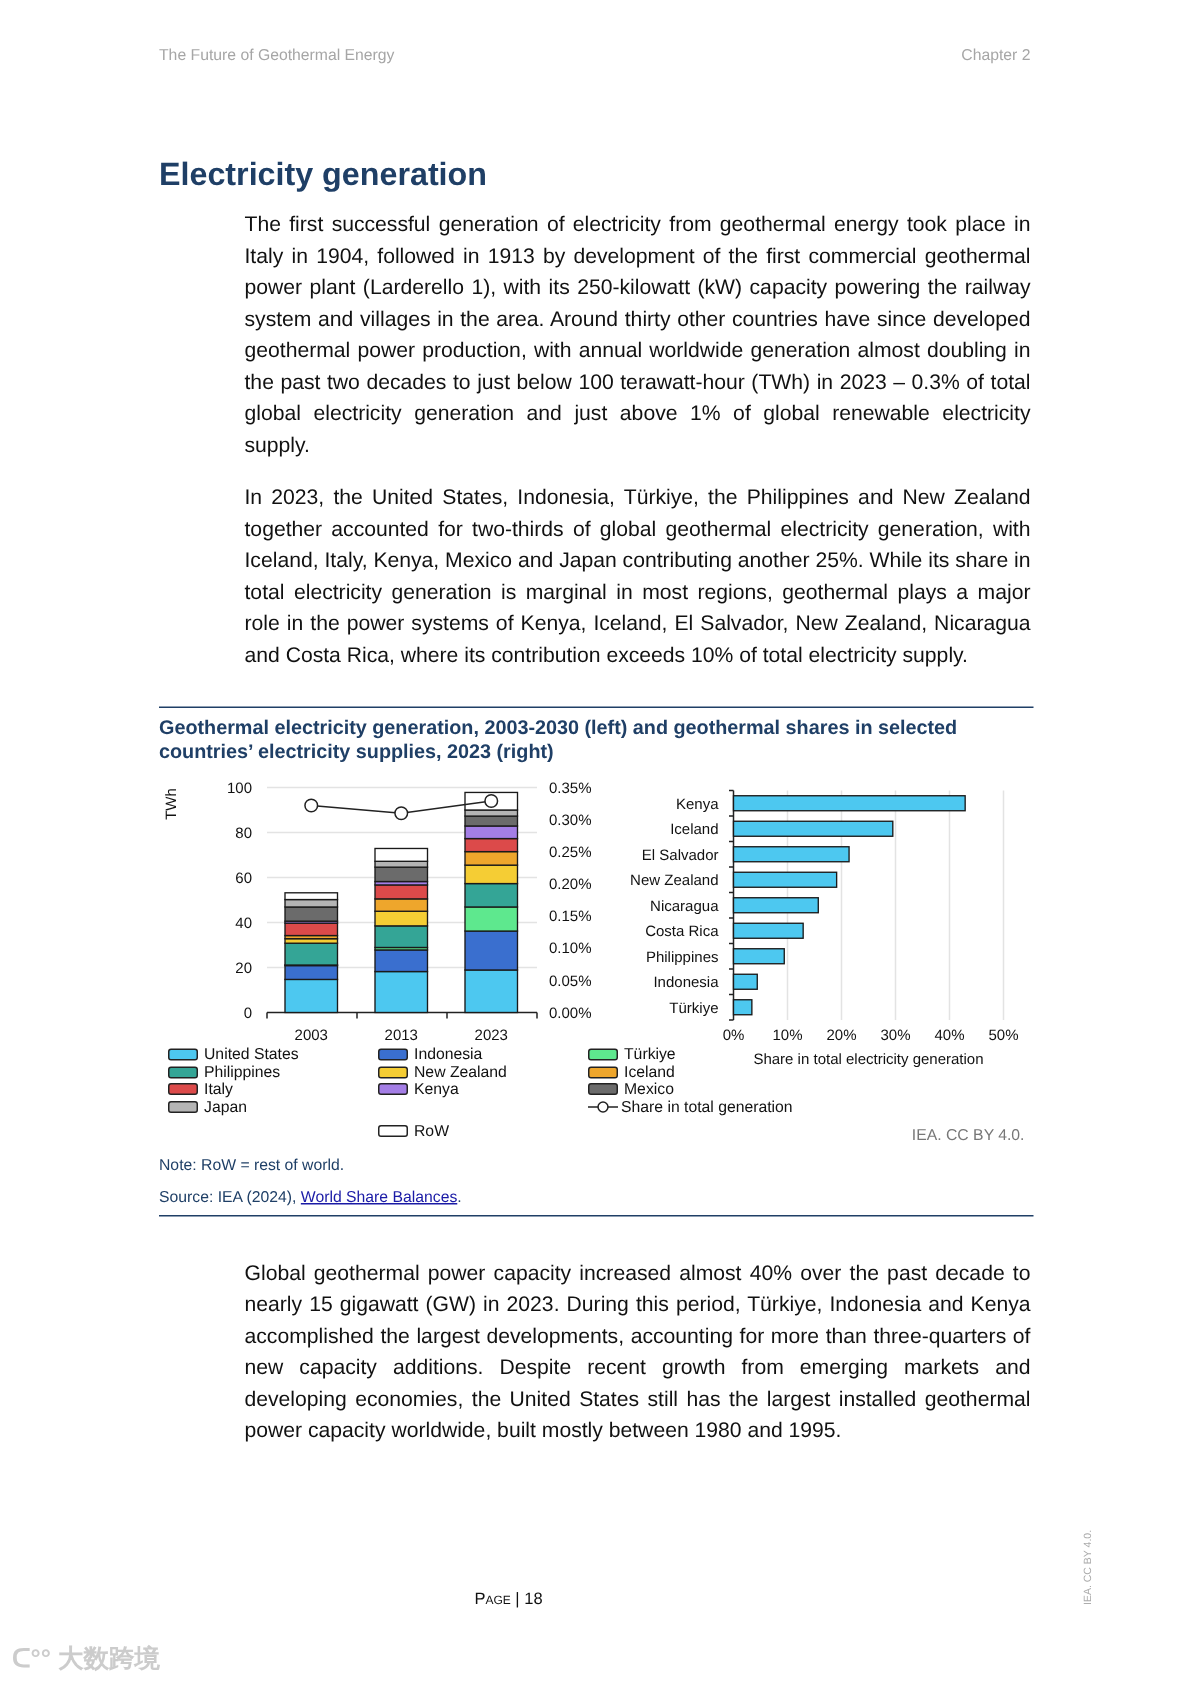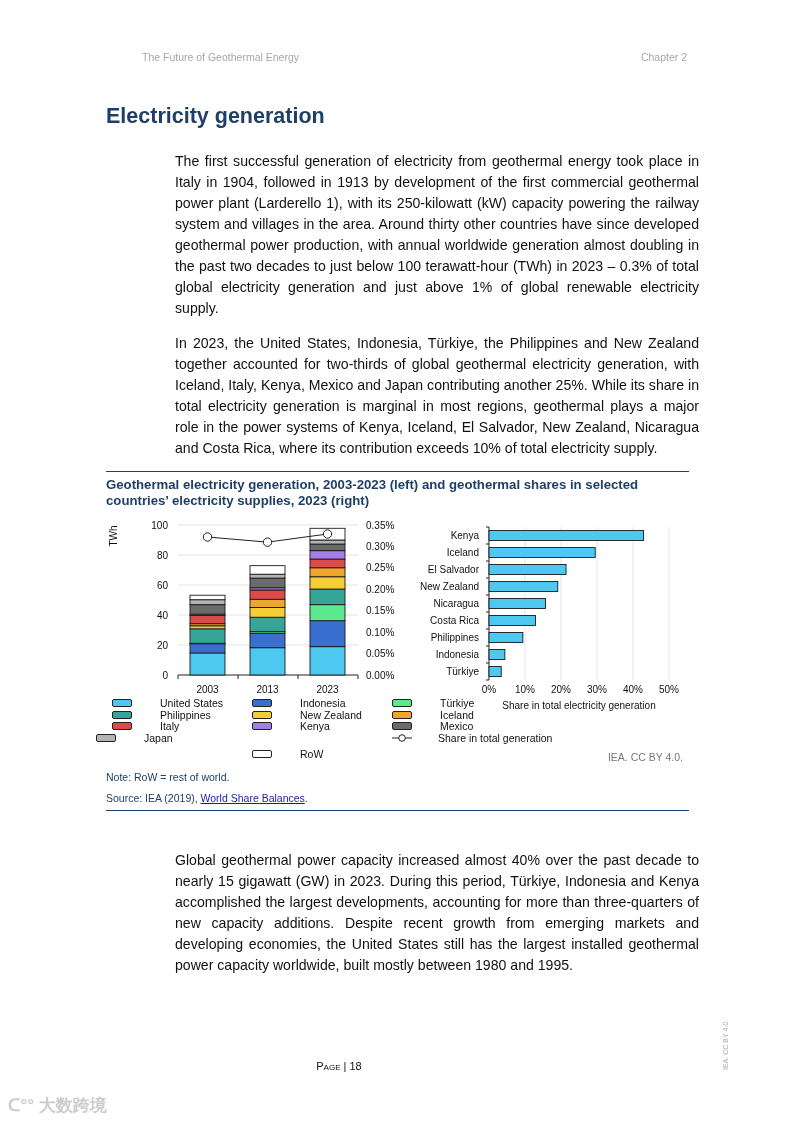--- a/index.html
+++ b/index.html
@@ -1,53 +1,53 @@
 <!DOCTYPE html>
 <html><head>
 <meta charset="utf-8">
 <style>
   html, body { margin:0; padding:0; background:#fff; }
   body { width:793px; height:1121px; position:relative; overflow:hidden; font-family:"Liberation Sans", sans-serif; color:#111; }
-  .hdr { position:absolute; top:51px; font-size:10.5px; color:#a6a6a6;margin-left:36px; }
+  .hdr { position:absolute; top:31px; font-size:10.5px; color:#a6a6a6; }
   .hdr-left { left:106px; }
   .hdr-right { right:106px; }
   h1.section { position:absolute; left:106px; top:104px; margin:0; font-size:21.5px; font-weight:bold; color:#1f3f66; letter-spacing:0; }
-  .para { position:absolute; left:163px; width:524px; font-size:14.1px; line-height:21px; text-align:justify; color:#111; margin:12px; }
+  .para { position:absolute; left:163px; width:524px; font-size:14.1px; line-height:21px; text-align:justify; color:#111; margin:0; }
   .p1 { top:139px; }
   .p2 { top:321px; }
   .p3 { top:838px; }
   .fig-rule { position:absolute; left:106px; width:583px; height:0; border-top:1px solid #1f3f66; }
   .fig-title { position:absolute; left:106px; top:477px; width:583px; font-size:13.2px; font-weight:bold; color:#1f3f66; line-height:16px; margin:0; }
   .chart-svg { position:absolute; left:0; top:0; }
   .credit { position:absolute; right:110px; top:751px; font-size:10.5px; color:#777; }
   .note { position:absolute; left:106px; top:771px; font-size:10.5px; color:#1f3f66; }
   .source { position:absolute; left:106px; top:792px; font-size:10.5px; color:#1f3f66; }
   .source a { color:#1a1aa6; text-decoration:underline; }
   .page-num { position:absolute; left:0; width:678px; top:1060px; text-align:center; font-size:11px; color:#111; }
   .page-num .small-caps { font-variant:small-caps; }
   .side-credit { position:absolute; left:722px; top:1070px; transform:rotate(-90deg); transform-origin:left top; font-size:7px; color:#aaa; white-space:nowrap; }
   .watermark { position:absolute; left:8px; top:1094px; font-size:17px; color:#ccc; font-weight:bold; white-space:nowrap;text-align:center; }
   .legend { position:absolute; font-size:10.5px; color:#111; }
-  .leg-item { position:absolute; white-space:nowrap; display:flex; align-items:center;gap:24px; }
+  .leg-item { position:absolute; white-space:nowrap; display:flex; align-items:center; }
   .swatch { display:inline-block; width:18px; height:6px; border:1px solid #222; border-radius:2px; margin-right:4px; }
 </style>
 </head>
 <body>
 
 <div>
   <div class="hdr hdr-left">The Future of Geothermal Energy</div>
   <div class="hdr hdr-right">Chapter 2</div>
 </div>
 
 <h1 class="section">Electricity generation</h1>
 <p class="para p1">The first successful generation of electricity from geothermal energy took place in Italy in 1904, followed in 1913 by development of the first commercial geothermal power plant (Larderello 1), with its 250-kilowatt (kW) capacity powering the railway system and villages in the area. Around thirty other countries have since developed geothermal power production, with annual worldwide generation almost doubling in the past two decades to just below 100 terawatt-hour (TWh) in 2023 – 0.3% of total global electricity generation and just above 1% of global renewable electricity supply.</p>
 <p class="para p2">In 2023, the United States, Indonesia, Türkiye, the Philippines and New Zealand together accounted for two-thirds of global geothermal electricity generation, with Iceland, Italy, Kenya, Mexico and Japan contributing another 25%. While its share in total electricity generation is marginal in most regions, geothermal plays a major role in the power systems of Kenya, Iceland, El Salvador, New Zealand, Nicaragua and Costa Rica, where its contribution exceeds 10% of total electricity supply.</p>
 
 <div class="fig-rule" style="top:471px;"></div>
-<p class="fig-title">Geothermal electricity generation, 2003-2023 (left) and geothermal shares in selected countries’ electricity supplies, 2023 (right)</p>
+<p class="fig-title">Geothermal electricity generation, 2003-2030 (left) and geothermal shares in selected countries’ electricity supplies, 2023 (right)</p>
 
 <svg id="charts" class="chart-svg" width="793" height="760">
     <g>
       <text x="168" y="678.5" text-anchor="end" font-size="10" font-family="&quot;Liberation Sans&quot;, sans-serif" fill="#111">0</text>
       <line x1="178" x2="358" y1="645" y2="645" stroke="#e3e3e3" stroke-width="1"></line>
       <text x="168" y="648.5" text-anchor="end" font-size="10" font-family="&quot;Liberation Sans&quot;, sans-serif" fill="#111">20</text>
       <line x1="178" x2="358" y1="615" y2="615" stroke="#e3e3e3" stroke-width="1"></line>
       <text x="168" y="618.5" text-anchor="end" font-size="10" font-family="&quot;Liberation Sans&quot;, sans-serif" fill="#111">40</text>
       <line x1="178" x2="358" y1="585" y2="585" stroke="#e3e3e3" stroke-width="1"></line>
       <text x="168" y="588.5" text-anchor="end" font-size="10" font-family="&quot;Liberation Sans&quot;, sans-serif" fill="#111">60</text>
@@ -185,39 +185,39 @@
       <span>Italy</span>
     </div>
     <div class="leg-item" style="left: 252px; top: 720px;">
       <span class="swatch" style="background: rgb(164, 126, 230);"></span>
       <span>Kenya</span>
     </div>
     <div class="leg-item" style="left: 392px; top: 720px;">
       <span class="swatch" style="background: rgb(107, 107, 107);"></span>
       <span>Mexico</span>
     </div>
-    <div class="leg-item" style="left: 96px; top: 731.5px;">
+    <div class="leg-item" style="left: 112px; top: 731.5px;">
       <span class="swatch" style="background: rgb(180, 180, 180);"></span>
       <span>Japan</span>
     </div>
     <div class="leg-item" style="left: 252px; top: 731.5px; margin-top: 16px;">
       <span class="swatch" style="background: rgb(255, 255, 255);"></span>
       <span>RoW</span>
     </div>
     <div class="leg-item" style="left: 392px; top: 731.5px;">
       <svg width="20" height="10" style="margin-right:2px">
         <line x1="0" x2="20" y1="5" y2="5" stroke="#222"></line>
         <circle cx="10" cy="5" r="3.3" fill="#fff" stroke="#222"></circle>
       </svg>
       <span>Share in total generation</span>
     </div>
   </div>
 
 <div class="credit">IEA. CC BY 4.0.</div>
 <div class="note">Note: RoW = rest of world.</div>
-<div class="source"><span>Source: IEA (2019), </span><a href="#">World Share Balances</a><span>.</span></div>
+<div class="source"><span>Source: IEA (2024), </span><a href="#">World Share Balances</a><span>.</span></div>
 <div class="fig-rule" style="top:810px;"></div>
 
 <p class="para p3">Global geothermal power capacity increased almost 40% over the past decade to nearly 15 gigawatt (GW) in 2023. During this period, Türkiye, Indonesia and Kenya accomplished the largest developments, accounting for more than three-quarters of new capacity additions. Despite recent growth from emerging markets and developing economies, the United States still has the largest installed geothermal power capacity worldwide, built mostly between 1980 and 1995.</p>
 
 <div class="page-num"><span class="small-caps">Page</span> | <span>18</span></div>
 <div class="side-credit">IEA. CC BY 4.0.</div>
 <div class="watermark"><span>ᑕ°° </span><span>大数跨境</span></div>
 
 </body></html>

